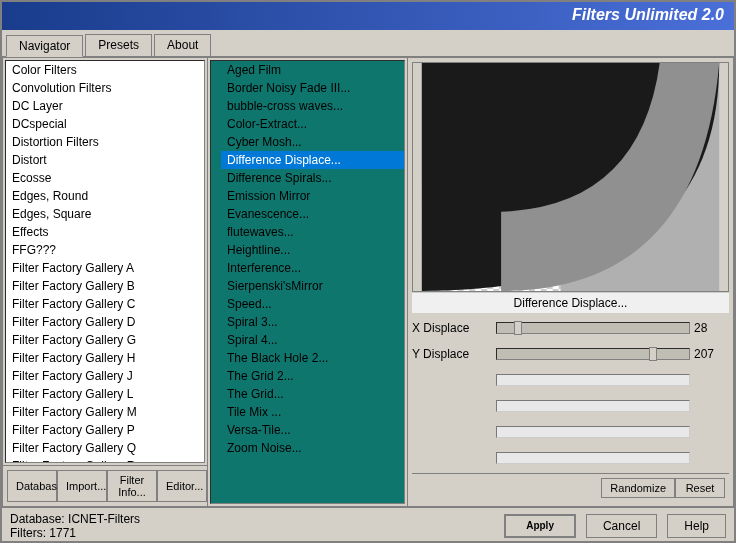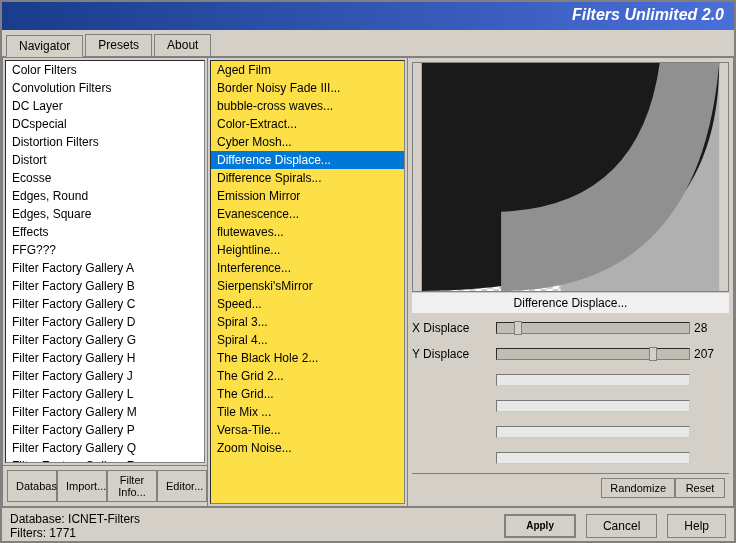--- a/index.html
+++ b/index.html
@@ -100,23 +100,24 @@
     
     .middle-panel {
       width: 200px;
       display: flex;
       flex-direction: column;
       border-right: 1px solid #808080;
     }
     .middle-list {
       flex: 1;
       overflow-y: scroll;
-      background: #fde047;
+      background: #0f766e;
       border: 1px inset #808080;
       margin: 2px;
+      padding-left: 10px;
     }
     .middle-list-item {
       padding: 2px 6px;
       cursor: pointer;
       white-space: nowrap;
     }
     .middle-list-item.selected {
       background: #0078d7;
       color: white;
     }

